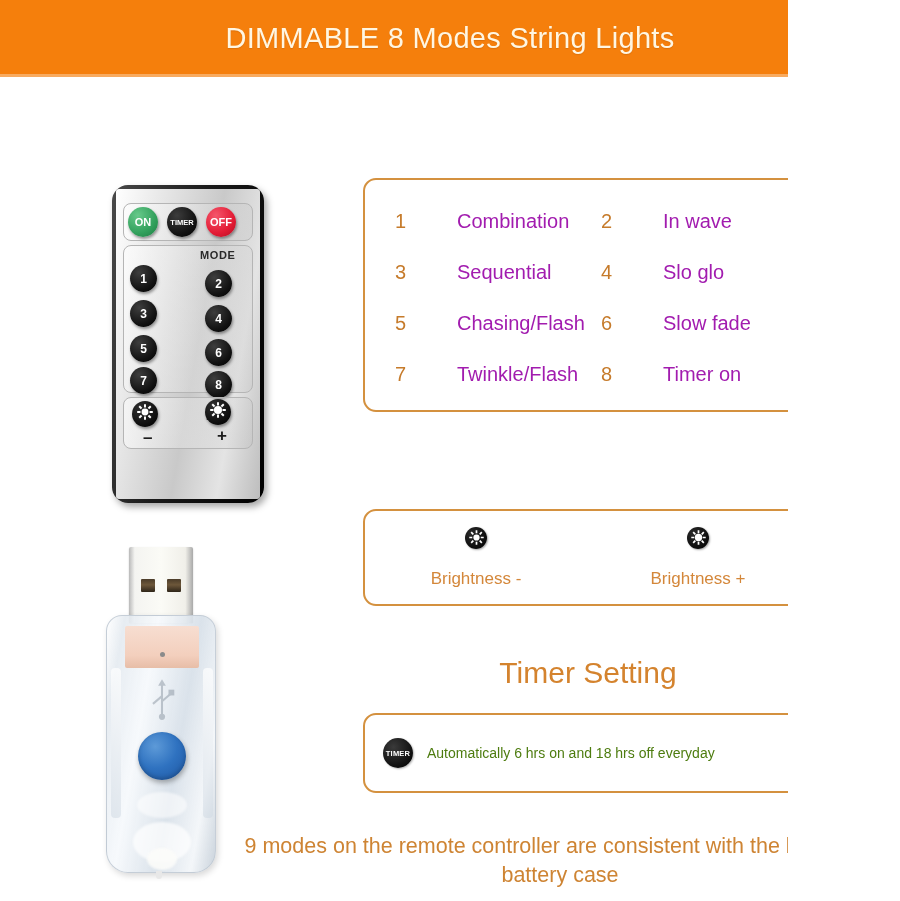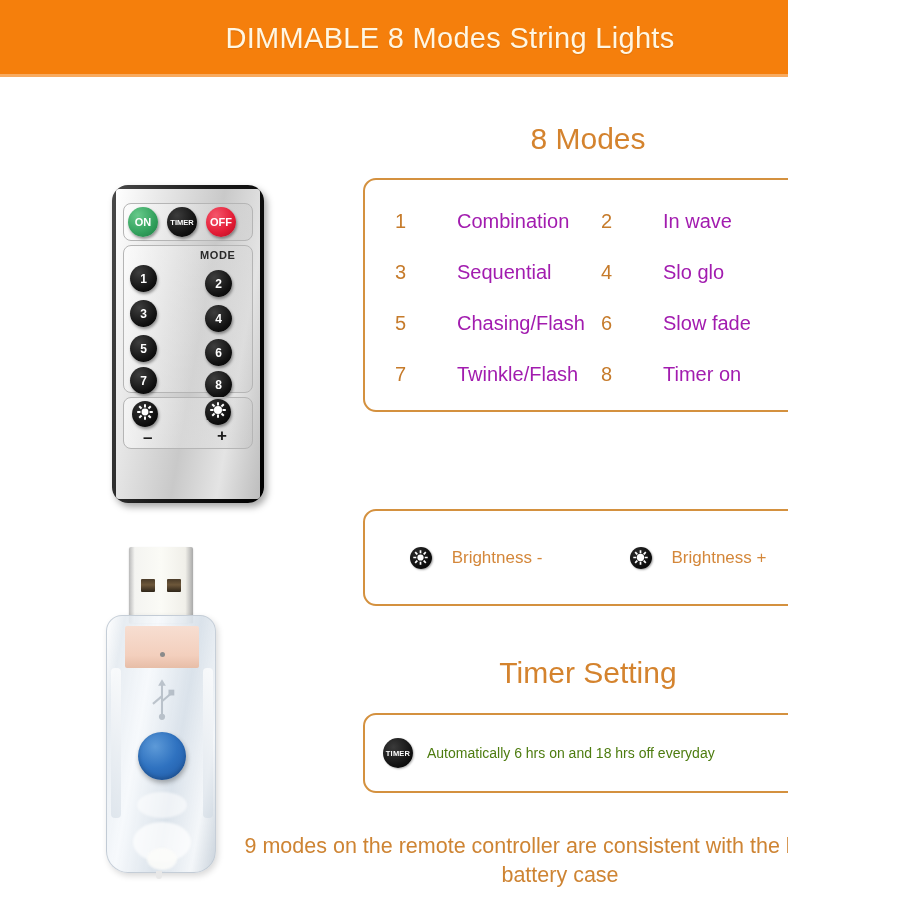--- a/index.html
+++ b/index.html
@@ -92,20 +92,21 @@
   
   #brightness-row {
     position: absolute;
     inset: 0;
     display: flex;
     align-items: center;
   }
   .brightness-cell {
     flex: 1;
     display: flex;
+    flex-direction: column;
     align-items: center;
     justify-content: center;
     gap: 20px;
   }
   .brightness-caption {
     color: #D4873A;
     font-size: 17px;
     white-space: nowrap;
   }
 
@@ -469,21 +470,20 @@
         <polygon points="12,1 9,6 15,6" fill="#7f8b98"></polygon>
       </svg>
       <div id="usb-button"></div>
       <div class="usb-blob" id="usb-blob-a"></div>
       <div class="usb-blob" id="usb-blob-b"></div>
       <div class="usb-blob" id="usb-blob-c"></div>
     </div>
     <div id="usb-tail"></div>
   </div>
 
-  <div class="section-heading" id="heading-modes">8 Modes</div>
   <div class="outline-box" id="modes-box">
     <div id="modes-grid">
       <div class="mode-item">
         <span class="mode-num">1</span>
         <span class="mode-label">Combination</span>
       </div>
       <div class="mode-item">
         <span class="mode-num">2</span>
         <span class="mode-label">In wave</span>
       </div>

